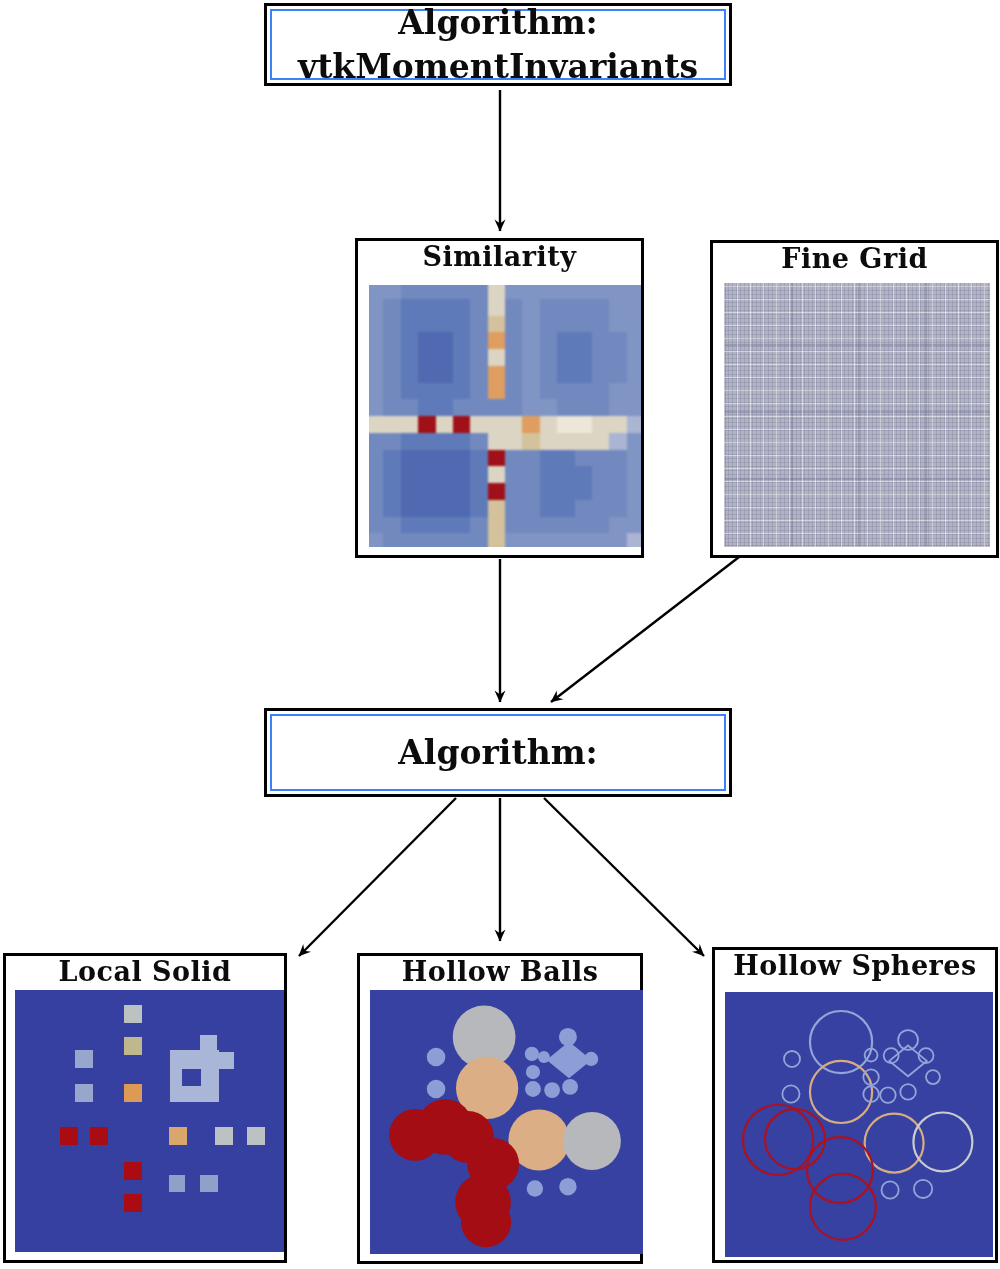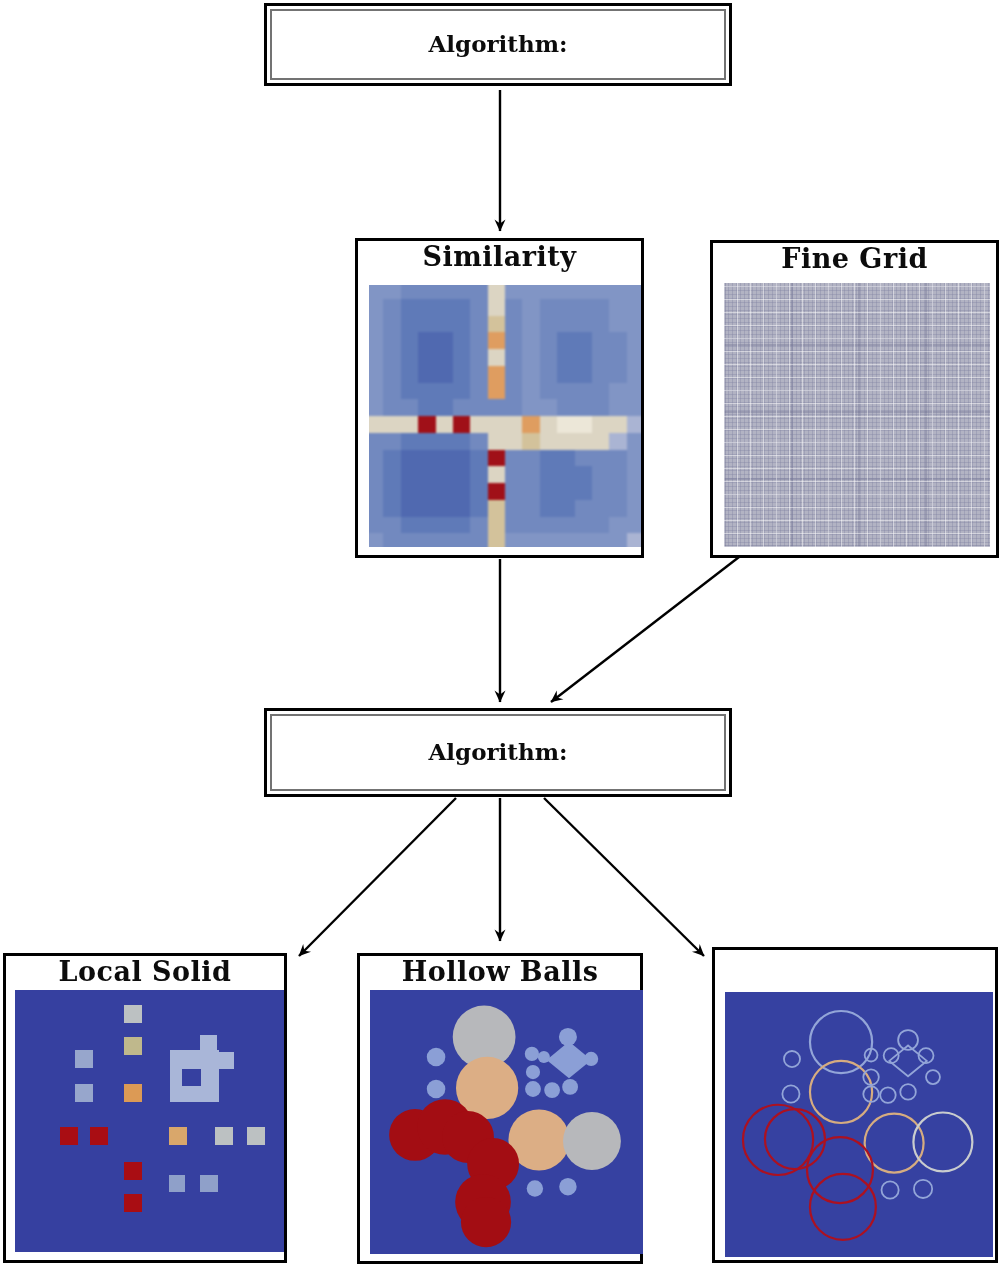--- a/index.html
+++ b/index.html
@@ -1,21 +1,21 @@
 <!DOCTYPE html>
 <html><head>
 <meta charset="utf-8">
 <style>
   html,body{margin:0;padding:0;background:#ffffff;}
   .canvas{position:relative;width:1000px;height:1269px;background:#ffffff;
           font-family:"DejaVu Serif","Liberation Serif",serif;color:#0c0c0c;overflow:hidden;}
   svg.overlay{position:absolute;left:0;top:0;width:1000px;height:1269px;pointer-events:none;}
   .dbox{position:absolute;border:3px solid #000;background:#fff;box-sizing:border-box;}
-  .dbox-inner{position:absolute;inset:3px;border:2px solid #737373;display:flex;flex-direction:column;
-              align-items:center;justify-content:center;font-weight:bold;font-size:23px;line-height:1.32;
+  .dbox-inner{position:absolute;inset:3px;border:2px solid #3b82f6;display:flex;flex-direction:column;
+              align-items:center;justify-content:center;font-weight:bold;font-size:33px;line-height:1.32;
               text-align:center;}
   .panel{position:absolute;border:3px solid #000;background:#fff;box-sizing:border-box;}
   .panel-title{position:absolute;top:0px;left:0;right:0;text-align:center;font-weight:bold;font-size:27px;
                letter-spacing:0.5px;white-space:nowrap;}
   .img-abs{position:absolute;overflow:hidden;}
   .heatmap{position:absolute;inset:-3px;display:grid;filter:blur(1.1px);}
   .finegrid{position:absolute;inset:0;background-color:#b2b3c3;
     background-image:
       repeating-linear-gradient(90deg, rgba(255,255,255,0.45) 0 1px, transparent 1px 13px),
       repeating-linear-gradient(0deg,  rgba(255,255,255,0.45) 0 1px, transparent 1px 13px),
@@ -43,20 +43,21 @@
       <line x1="500" y1="559" x2="500" y2="702" stroke="#000" stroke-width="2.4" marker-end="url(#ah)"></line>
       <line x1="752" y1="547" x2="551" y2="702" stroke="#000" stroke-width="2.4" marker-end="url(#ah)"></line>
       <line x1="456" y1="798" x2="299" y2="956" stroke="#000" stroke-width="2.4" marker-end="url(#ah)"></line>
       <line x1="500" y1="798" x2="500" y2="941" stroke="#000" stroke-width="2.4" marker-end="url(#ah)"></line>
       <line x1="544" y1="798" x2="704" y2="956" stroke="#000" stroke-width="2.4" marker-end="url(#ah)"></line>
     </svg>
 
   <div class="dbox" id="box-moment" style="left:264px;top:3px;width:468px;height:83px;">
     <div class="dbox-inner">
       <div>Algorithm:</div>
+      <div>vtkMomentInvariants</div>
     </div>
   </div>
 
   <div class="panel" id="panel-finegrid" style="left:710px;top:240px;width:289px;height:318px;">
     <div class="panel-title">Fine Grid</div>
     <div class="img-abs" style="left:11px;top:40px;width:266px;height:264px;">
       <div class="finegrid"></div>
     </div>
   </div>
 
@@ -380,20 +381,21 @@
         <circle cx="98.00699999999999" cy="147.048" r="25.935" fill="#a30d13"></circle>
         <circle cx="123.123" cy="173.976" r="25.935" fill="#a30d13"></circle>
         <circle cx="113.02199999999999" cy="211.992" r="27.845999999999997" fill="#a30d13"></circle>
         <circle cx="116.02499999999999" cy="232.056" r="25.116" fill="#a30d13"></circle>
         <circle cx="164.892" cy="198.528" r="8.19" fill="#8b9fd6"></circle>
         <circle cx="197.92499999999998" cy="196.68" r="8.736" fill="#8b9fd6"></circle>
       </svg>
   </div>
 
   <div class="panel" id="panel-hollow" style="left:712px;top:947px;width:286px;height:316px;">
+    <div class="panel-title">Hollow Spheres</div>
     <svg class="ballfield" id="hollow-svg" style="left:10px;top:42px;width:268px;height:265px;" viewBox="0 0 268 265">
         <rect width="268" height="265" fill="#3641a1"></rect>
         <circle cx="116.044" cy="50.084999999999994" r="31.087999999999997" fill="none" stroke="#93a5d8" stroke-width="2.2"></circle>
         <circle cx="116.044" cy="99.905" r="31.087999999999997" fill="none" stroke="#d6ac80" stroke-width="2.2"></circle>
         <circle cx="67" cy="67.045" r="8.04" fill="none" stroke="#93a5d8" stroke-width="1.8"></circle>
         <circle cx="65.92800000000001" cy="102.025" r="8.576" fill="none" stroke="#93a5d8" stroke-width="1.8"></circle>
         <circle cx="183.04399999999998" cy="47.965" r="9.916000000000002" fill="none" stroke="#93a5d8" stroke-width="1.8"></circle>
         <circle cx="166.16" cy="63.599999999999994" r="7.504" fill="none" stroke="#93a5d8" stroke-width="1.8"></circle>
         <circle cx="201" cy="63.599999999999994" r="7.504" fill="none" stroke="#93a5d8" stroke-width="1.8"></circle>
         <circle cx="146.06" cy="63.07000000000001" r="6.432" fill="none" stroke="#93a5d8" stroke-width="1.8"></circle>

